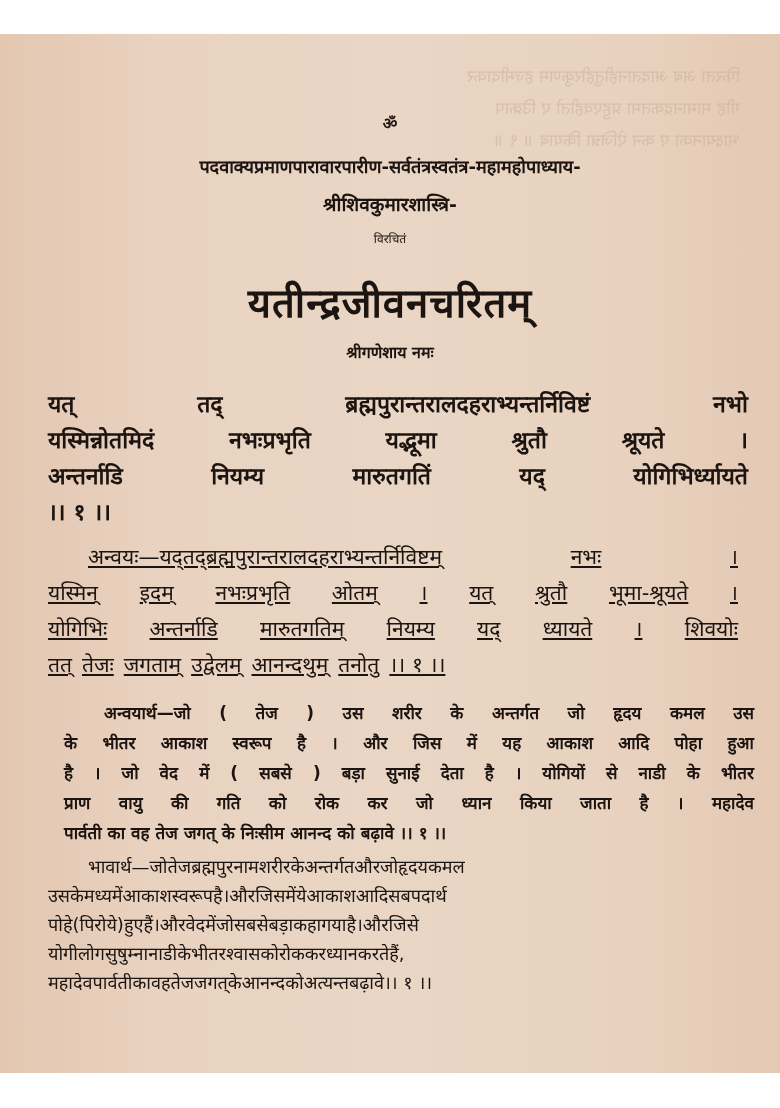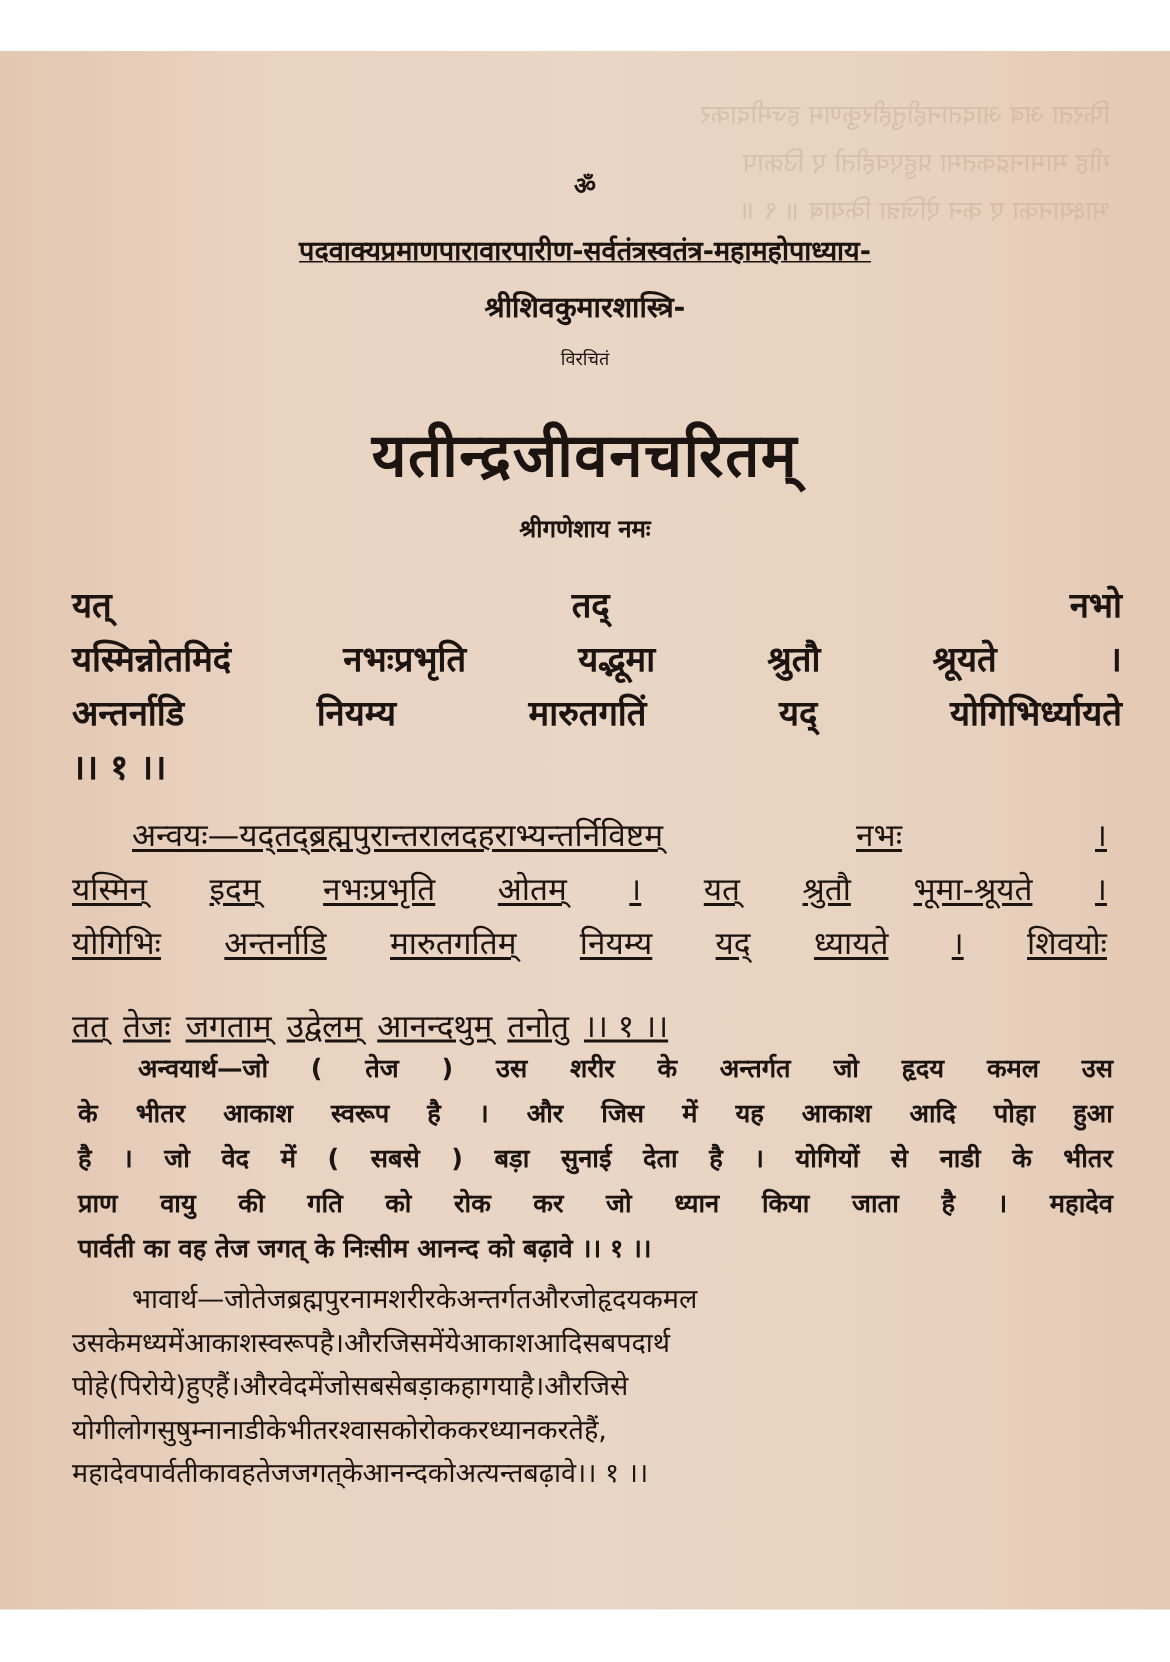--- a/index.html
+++ b/index.html
@@ -10,31 +10,31 @@
   .paper {
     position: absolute; left: 0; top: 34px; width: 780px; height: 1039px;
     background: linear-gradient(90deg, #e3c7b1 0%, #e9d2c0 20%, #ead6c5 50%, #e8d2bf 80%, #e4c9b4 100%);
   }
   .ghost {
     position: absolute; right: 40px; width: 560px; color: #c9b09c; opacity: 0.55;
     transform: scaleX(-1); font-size: 17px; white-space: nowrap; text-align: left;
   }
   .center { position: absolute; left: 0; width: 780px; text-align: center; white-space: nowrap; }
   .om { top: 78px; font-size: 16px; font-weight: bold; }
-  .epithet { top: 120px; font-size: 18px; font-weight: bold; text-decoration: underline; }
+  .epithet { top: 120px; font-size: 18px; font-weight: bold; }
   .author { top: 157px; font-size: 19px; font-weight: bold; }
   .composed { top: 196px; font-size: 12px; }
   .title { top: 240px; font-size: 40px; font-weight: bold; letter-spacing: 1px; }
   .invocation { top: 307px; font-size: 16px; font-weight: bold; }
   .verse { position: absolute; left: 48px; width: 700px; font-size: 23px; font-weight: bold; }
   .verse .line { height: 36px; line-height: 36px; white-space: nowrap; display: flex; justify-content: space-between; }
   .prose { position: absolute; left: 48px; width: 690px; font-size: 21px; }
   .prose .line { height: 36px; line-height: 36px; white-space: nowrap; display:flex; justify-content: space-between; text-decoration: underline; }
-  .prose .line.last { justify-content: flex-start; gap: 10px; margin-top: 19px; }
-  .meaning { position: absolute; left: 52px; width: 690px; font-size: 17px; font-weight: bold; }
+  .prose .line.last { justify-content: flex-start; gap: 10px; }
+  .meaning { position: absolute; left: 64px; width: 690px; font-size: 17px; font-weight: bold; }
   .meaning .line { height: 30px; line-height: 30px; white-space: nowrap; display:flex; justify-content: space-between; }
   .meaning .line.last { justify-content: flex-start; gap: 6px; }
   .bhava { position: absolute; left: 48px; width: 690px; font-size: 18px; }
   .bhava .line { height: 29px; line-height: 29px; white-space: nowrap; display:flex; justify-content: flex-start; }
   .indent { padding-left: 40px; }
 </style>
 </head>
 <body>
 
 <div class="paper">
@@ -46,20 +46,21 @@
   <div class="center epithet">पदवाक्यप्रमाणपारावारपारीण-सर्वतंत्रस्वतंत्र-महामहोपाध्याय-</div>
   <div class="center author">श्रीशिवकुमारशास्त्रि-</div>
   <div class="center composed">विरचितं</div>
   <div class="center title">यतीन्द्रजीवनचरितम्</div>
   <div class="center invocation">श्रीगणेशाय नमः</div>
 
   <div class="verse" style="top:352px" id="verse">
       <div class="line">
         <span>यत्</span>
         <span>तद्</span>
+        <span>ब्रह्मपुरान्तरालदहराभ्यन्तर्निविष्टं</span>
         <span>नभो</span>
       </div>
       <div class="line">
         <span>यस्मिन्नोतमिदं</span>
         <span>नभःप्रभृति</span>
         <span>यद्भूमा</span>
         <span>श्रुतौ</span>
         <span>श्रूयते</span>
         <span>।</span>
       </div>

